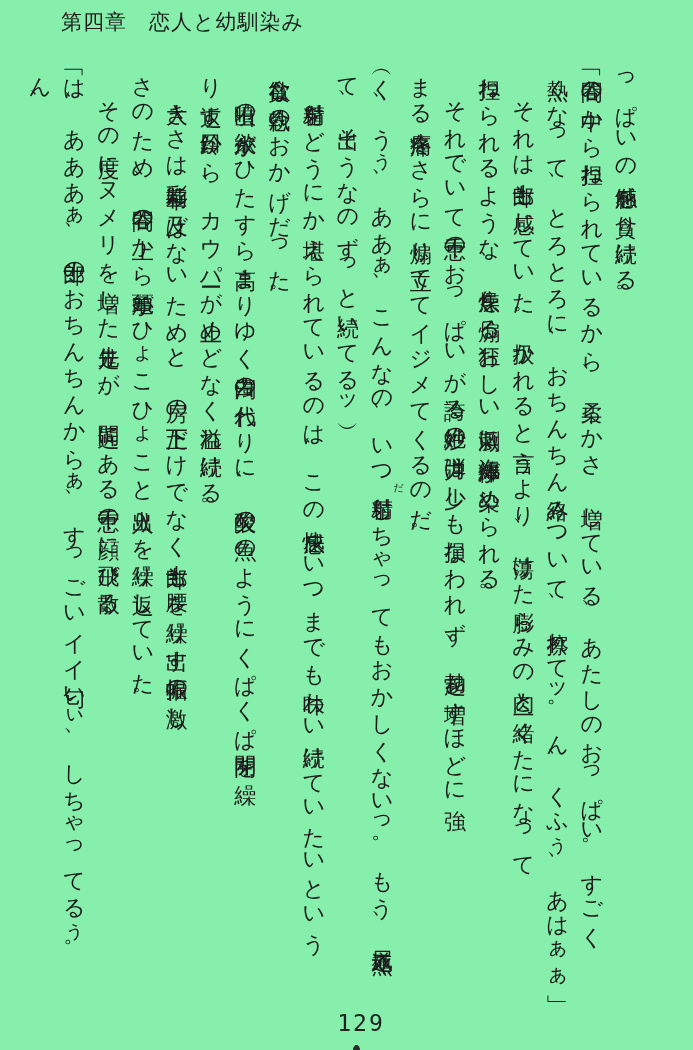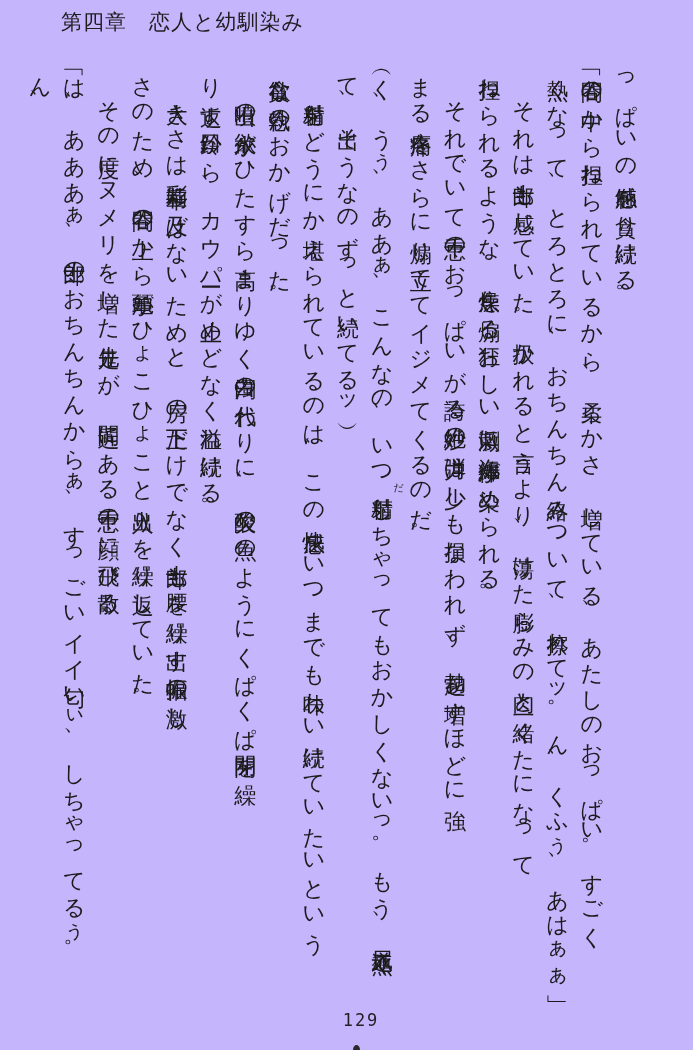--- a/index.html
+++ b/index.html
@@ -4,21 +4,21 @@
 <style>
   html, body {
     margin: 0;
     padding: 0;
     background: #e8e8e8;
   }
   .page {
     position: relative;
     width: 693px;
     height: 1050px;
-    background: #c4b5fd;
+    background: #86efac;
     overflow: hidden;
     font-family: "DejaVu Serif", serif;
     color: #1b1b1b;
   }
   .header {
     position: absolute;
     left: 61px;
     top: 8px;
     font-size: 21px;
     letter-spacing: 1px;
@@ -53,21 +53,21 @@
     letter-spacing: 0;
     font-family: "DejaVu Serif", serif;
   }
   .page-number {
     position: absolute;
     left: 330px;
     top: 1010px;
     width: 62px;
     text-align: center;
     font-family: "DejaVu Sans Mono", monospace;
-    font-size: 17px;
+    font-size: 23px;
     letter-spacing: 2px;
     color: #222222;
   }
   .bottom-dot {
     position: absolute;
     left: 353px;
     top: 1045px;
     width: 7px;
     height: 5px;
     border-radius: 50% 50% 0 0 / 100% 100% 0 0;

